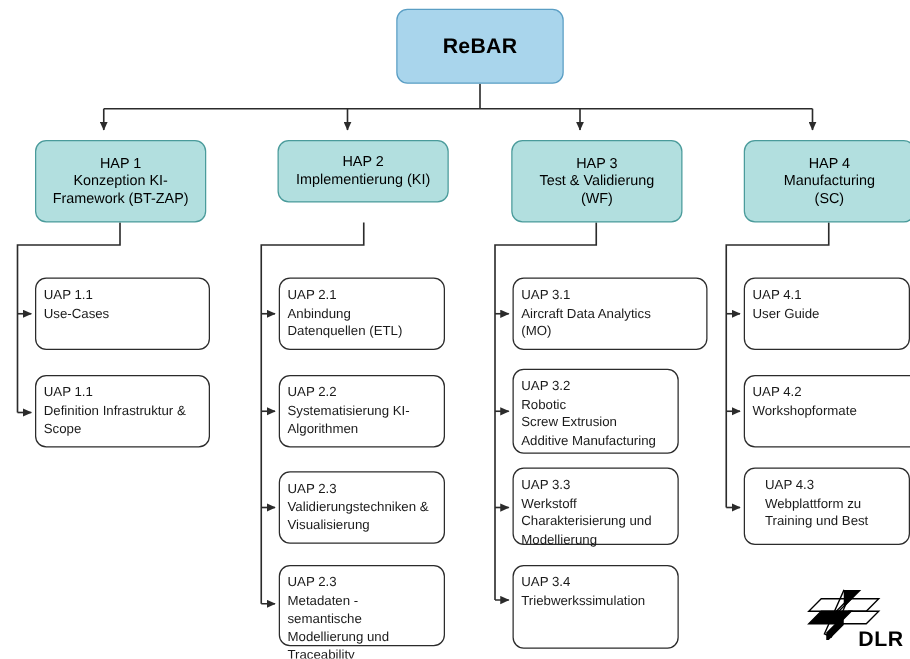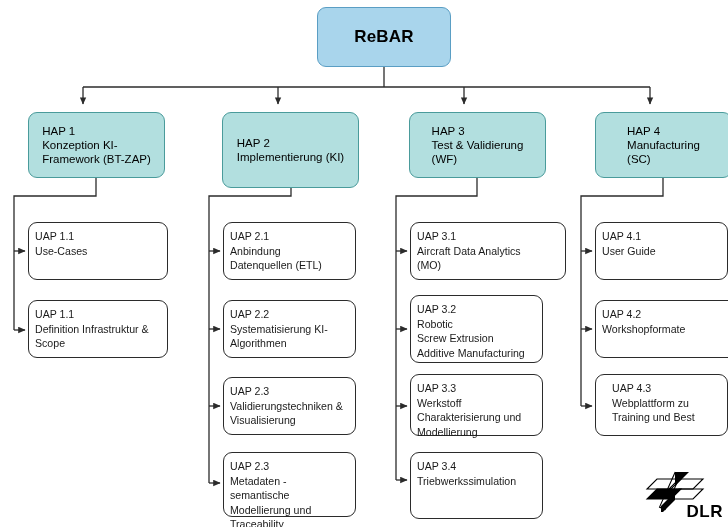--- a/index.html
+++ b/index.html
@@ -25,20 +25,21 @@
     height: 527px;
     pointer-events: none;
   }
   .node {
     position: absolute;
     box-sizing: border-box;
     border-radius: 9px;
     display: flex;
     align-items: center;
     justify-content: center;
+    text-align: center;
   }
   .root-node {
     background: #a9d5ec;
     border: 1.4px solid #5a9ec4;
     font-size: 17px;
     font-weight: bold;
     color: #000000;
     letter-spacing: .2px;
   }
   .hap-node {
@@ -137,21 +138,21 @@
   </div>
 
   <div class="node hap-node" style="left:28px; top:112px; width:137px; height:66px;">
     <span>
       <span class="ln">HAP 1</span>
       <span class="ln">Konzeption KI-</span>
       <span class="ln">Framework (BT-ZAP)</span>
     </span>
   </div>
 
-  <div class="node hap-node" style="left:222px; top:112px; width:137px; height:76px;">
+  <div class="node hap-node" style="left:222px; top:112px; width:137px; height:50px;">
     <span>
       <span class="ln">HAP 2</span>
       <span class="ln">Implementierung (KI)</span>
     </span>
   </div>
 
   <div class="node hap-node" style="left:409px; top:112px; width:137px; height:66px;">
     <span>
       <span class="ln">HAP 3</span>
       <span class="ln">Test &amp; Validierung</span>

